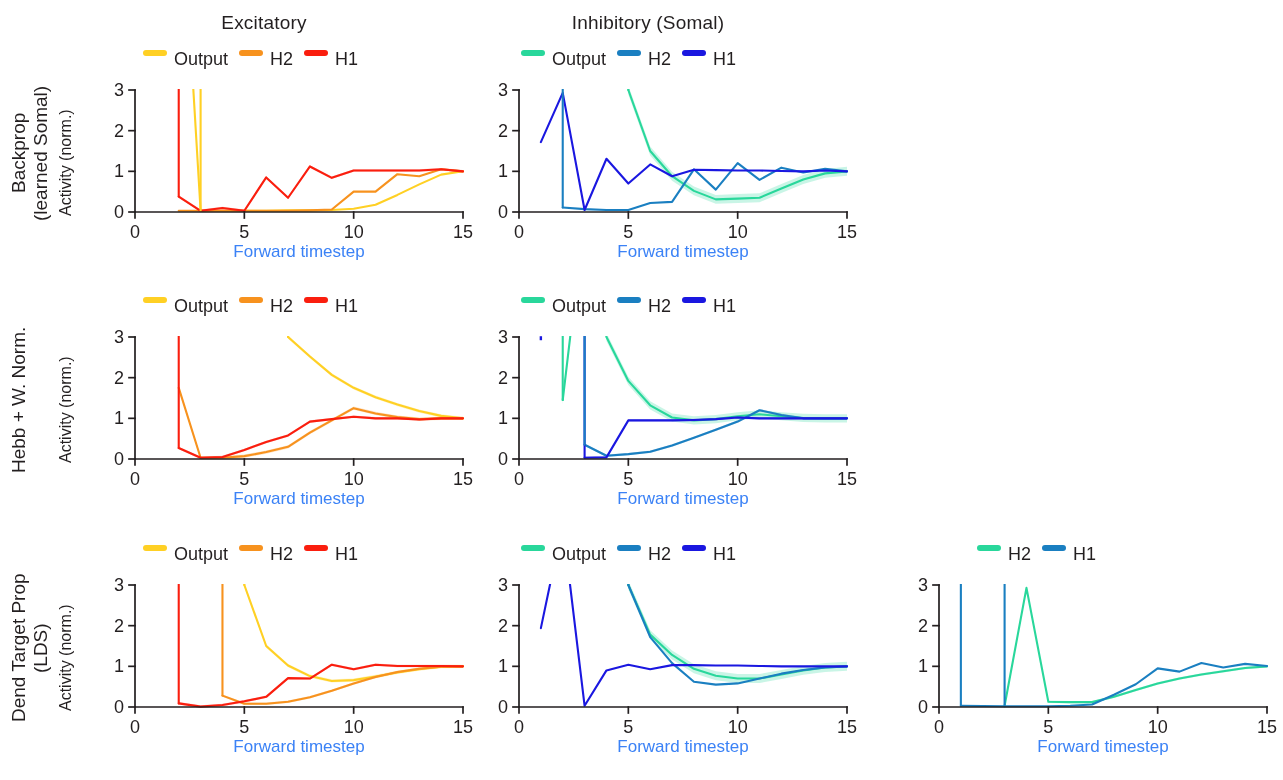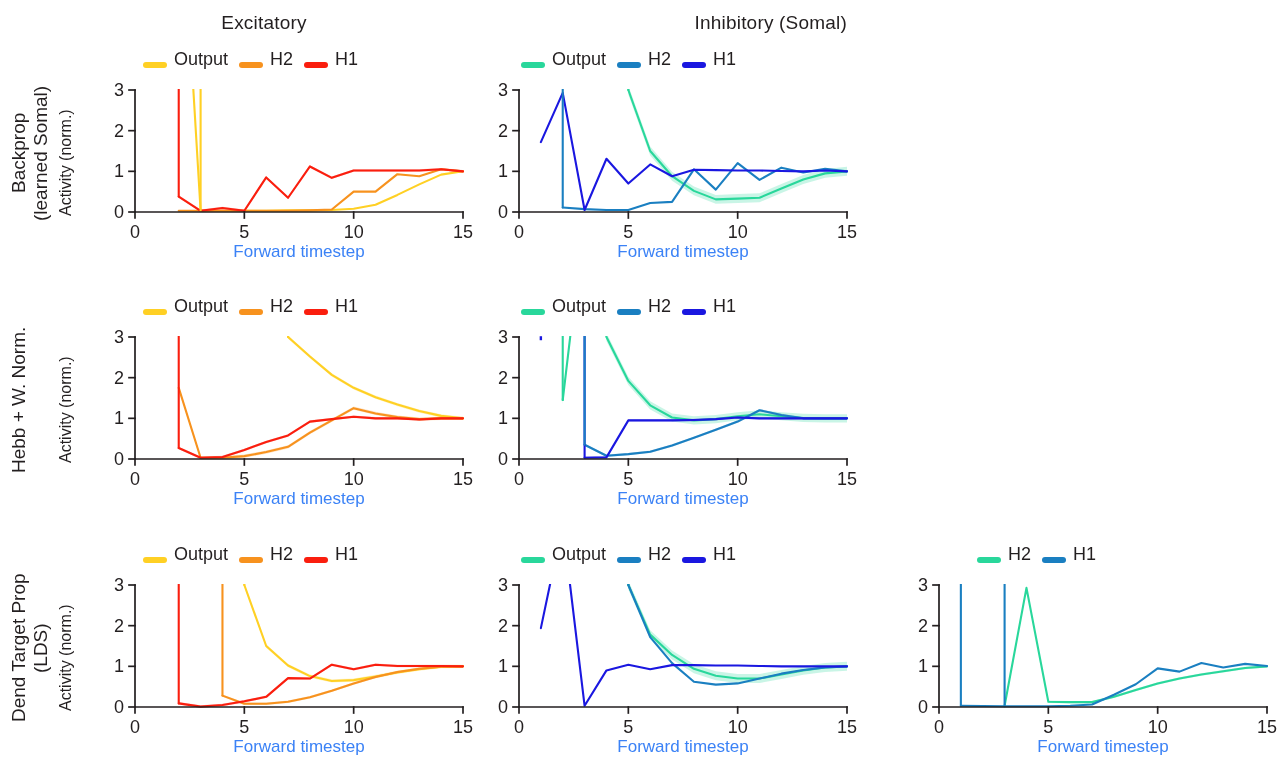--- a/index.html
+++ b/index.html
@@ -6,40 +6,40 @@
   body{width:1283px;height:780px;position:relative;
        font-family:"Liberation Sans","DejaVu Sans",sans-serif;color:#231f20;
        overflow:hidden;}
   .figure{position:absolute;inset:0;}
   .panel-title{position:absolute;top:0;left:0;width:100%;text-align:center;
                font-size:19px;color:#231f20;letter-spacing:.2px;white-space:nowrap;}
   .row-label{position:absolute;font-size:19px;color:#231f20;text-align:center;
              writing-mode:vertical-rl;transform:rotate(180deg);line-height:1.18;
              white-space:pre-line;}
   .legend{position:absolute;display:flex;align-items:center;gap:11px;}
-  .legend-item{display:flex;align-items:flex-end;gap:7px;}
+  .legend-item{display:flex;align-items:flex-start;gap:7px;}
   .legend-swatch{width:24px;height:6px;border-radius:3px;display:block;}
   .legend-label{font-size:18px;color:#231f20;line-height:1;white-space:nowrap;}
   .ylabel{position:absolute;font-size:16px;color:#231f20;
           writing-mode:vertical-rl;transform:rotate(180deg);white-space:nowrap;}
   .xlabel{position:absolute;font-size:17px;color:#3b82f6;text-align:center;
           white-space:nowrap;}
   svg{display:block;overflow:visible;}
   .tick-text{font-family:"Liberation Sans","DejaVu Sans",sans-serif;
              font-size:18px;fill:#231f20;}
   .axis-line{stroke:#231f20;stroke-width:1.7;fill:none;stroke-linecap:square;}
   .series-line{fill:none;stroke-width:2.1;stroke-linejoin:round;stroke-linecap:round;}
   .series-band{stroke:none;}
 </style>
 </head>
 <body>
 
 <div class="figure">
     <div class="panel-title" style="left: 65px; top: 12px; width: 398px;">Excitatory</div>
-    <div class="panel-title" style="left: 449px; top: 12px; width: 398px; text-align: right;">Inhibitory (Somal)</div>
+    <div class="panel-title" style="left: 449px; top: 12px; width: 398px;">Inhibitory (Somal)</div>
     <div class="row-label" style="left: 8px; top: 62px; height: 182px; width: 58px;">Backprop
 (learned Somal)</div>
     <div class="row-label" style="left: 8px; top: 309px; height: 182px; width: 58px;">Hebb + W. Norm.</div>
     <div class="row-label" style="left: 8px; top: 557px; height: 182px; width: 58px;">Dend Target Prop
 (LDS)</div>
     <div class="legend" style="left: 143px; top: 50px;">
       <div class="legend-item">
         <div class="legend-swatch" style="background: rgb(255, 208, 36);"></div>
         <div class="legend-label">Output</div>
       </div>

